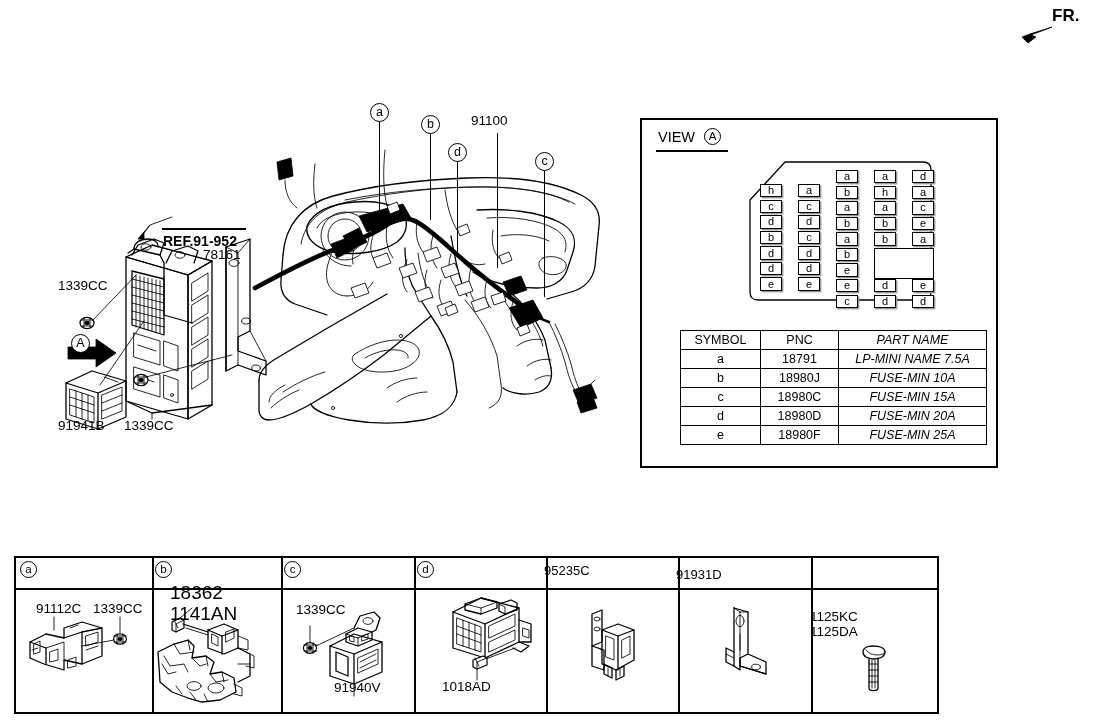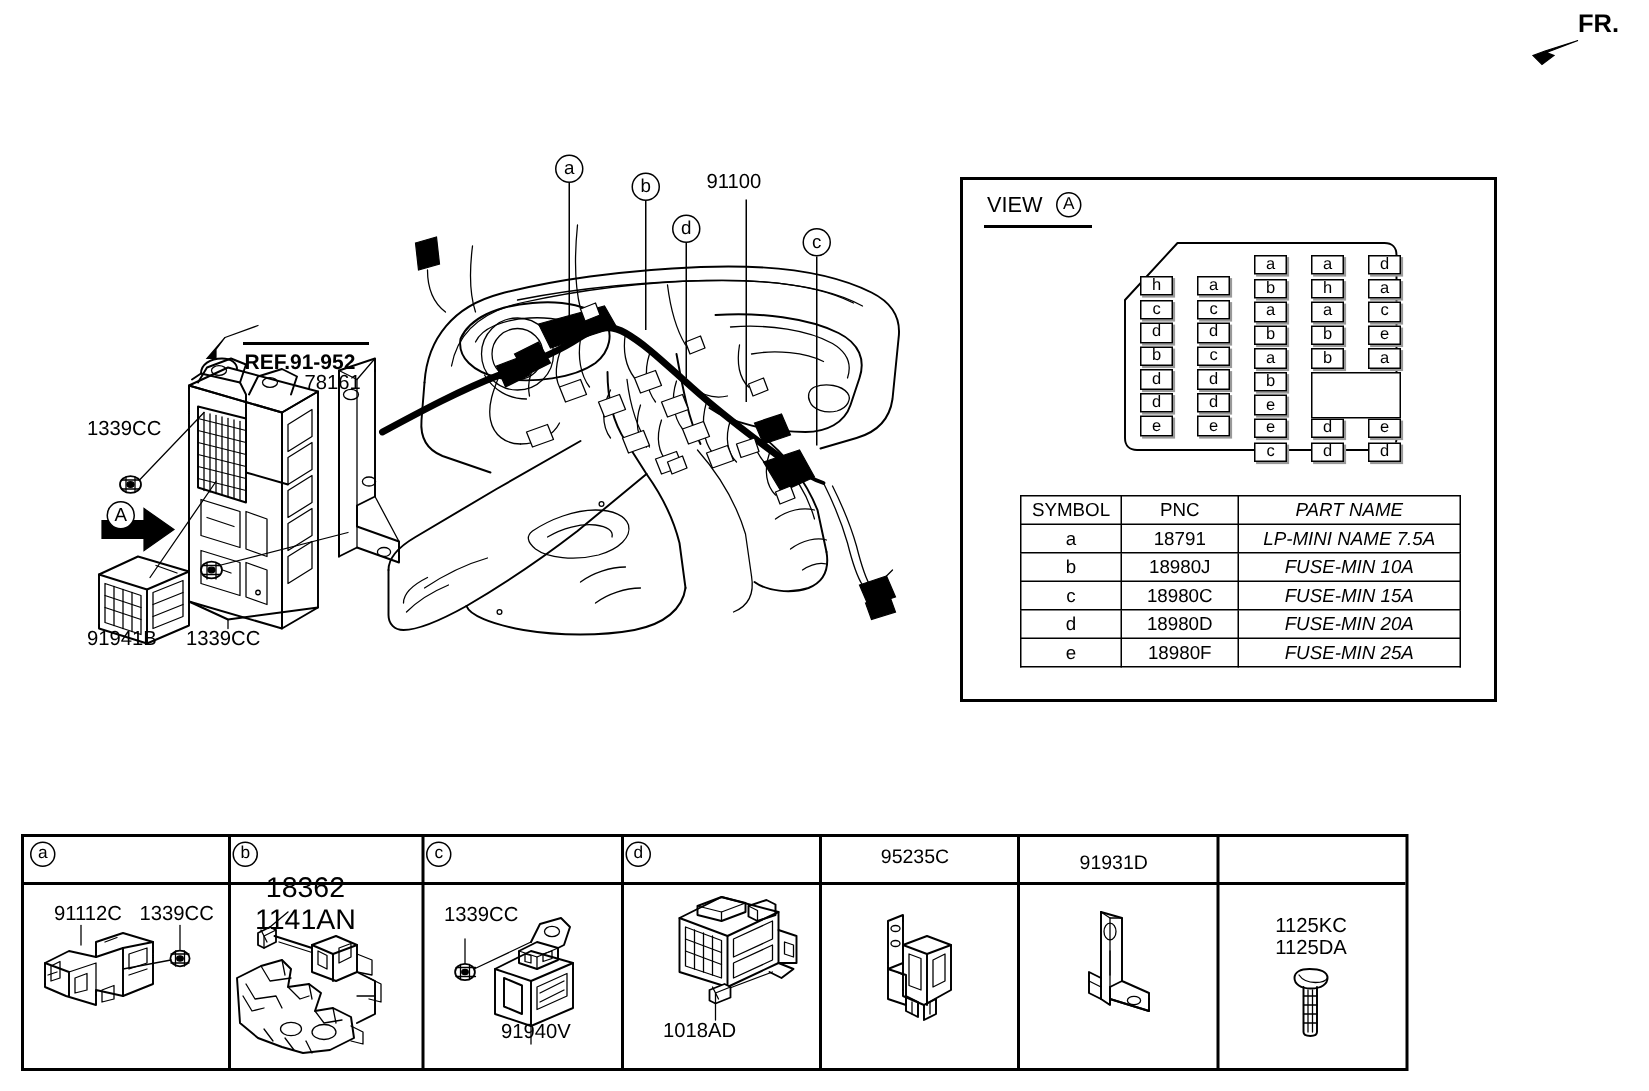--- a/index.html
+++ b/index.html
@@ -6,21 +6,21 @@
   html,body{margin:0;padding:0;background:#fff;}
   body{
     width:1099px;height:727px;position:relative;overflow:hidden;
     font-family:"Liberation Sans","DejaVu Sans",sans-serif;
     color:#000;
     -webkit-font-smoothing:antialiased;
   }
   .abs{position:absolute;}
   .lbl{font-size:13px;line-height:1.12;white-space:pre;letter-spacing:0px;}
   .lbl-bold{font-weight:bold;}
-  .ctr{text-align:center;}
+  .ctr{text-align:left;}
 
   
   .circ{
     width:19px;height:19px;border:1.4px solid #000;border-radius:50%;
     display:flex;align-items:center;justify-content:center;
     font-size:12.5px;line-height:1;background:#fff;box-sizing:border-box;
   }
   .circ-sm{width:17px;height:17px;font-size:11.5px;}
 
   
@@ -52,21 +52,21 @@
     border:1.3px solid #000;background:#fff;box-sizing:border-box;
   }
 
   
   #symbol-table{left:680px;top:330px;border-collapse:collapse;}
   #symbol-table td,#symbol-table th{
     border:1.2px solid #000;font-size:12.5px;font-weight:normal;
     padding:1px 0;text-align:center;height:19px;box-sizing:border-box;
     font-family:"Liberation Sans",sans-serif;
   }
-  .col-sym{width:67px;}
+  .col-sym{width:80px;}
   .col-pnc{width:78px;}
   .col-name{width:148px;font-style:italic;}
 
   
   #parts-table{left:14px;top:556px;width:925px;height:158px;border:2.2px solid #000;box-sizing:border-box;background:#fff;}
   .pt-col{position:absolute;top:0;bottom:0;width:1.6px;background:#000;}
   #pt-headrule{position:absolute;left:0;right:0;top:30px;height:1.6px;background:#000;}
 
   svg{display:block;overflow:visible;}
   .s{fill:none;stroke:#000;stroke-width:1.3;stroke-linecap:round;stroke-linejoin:round;}

